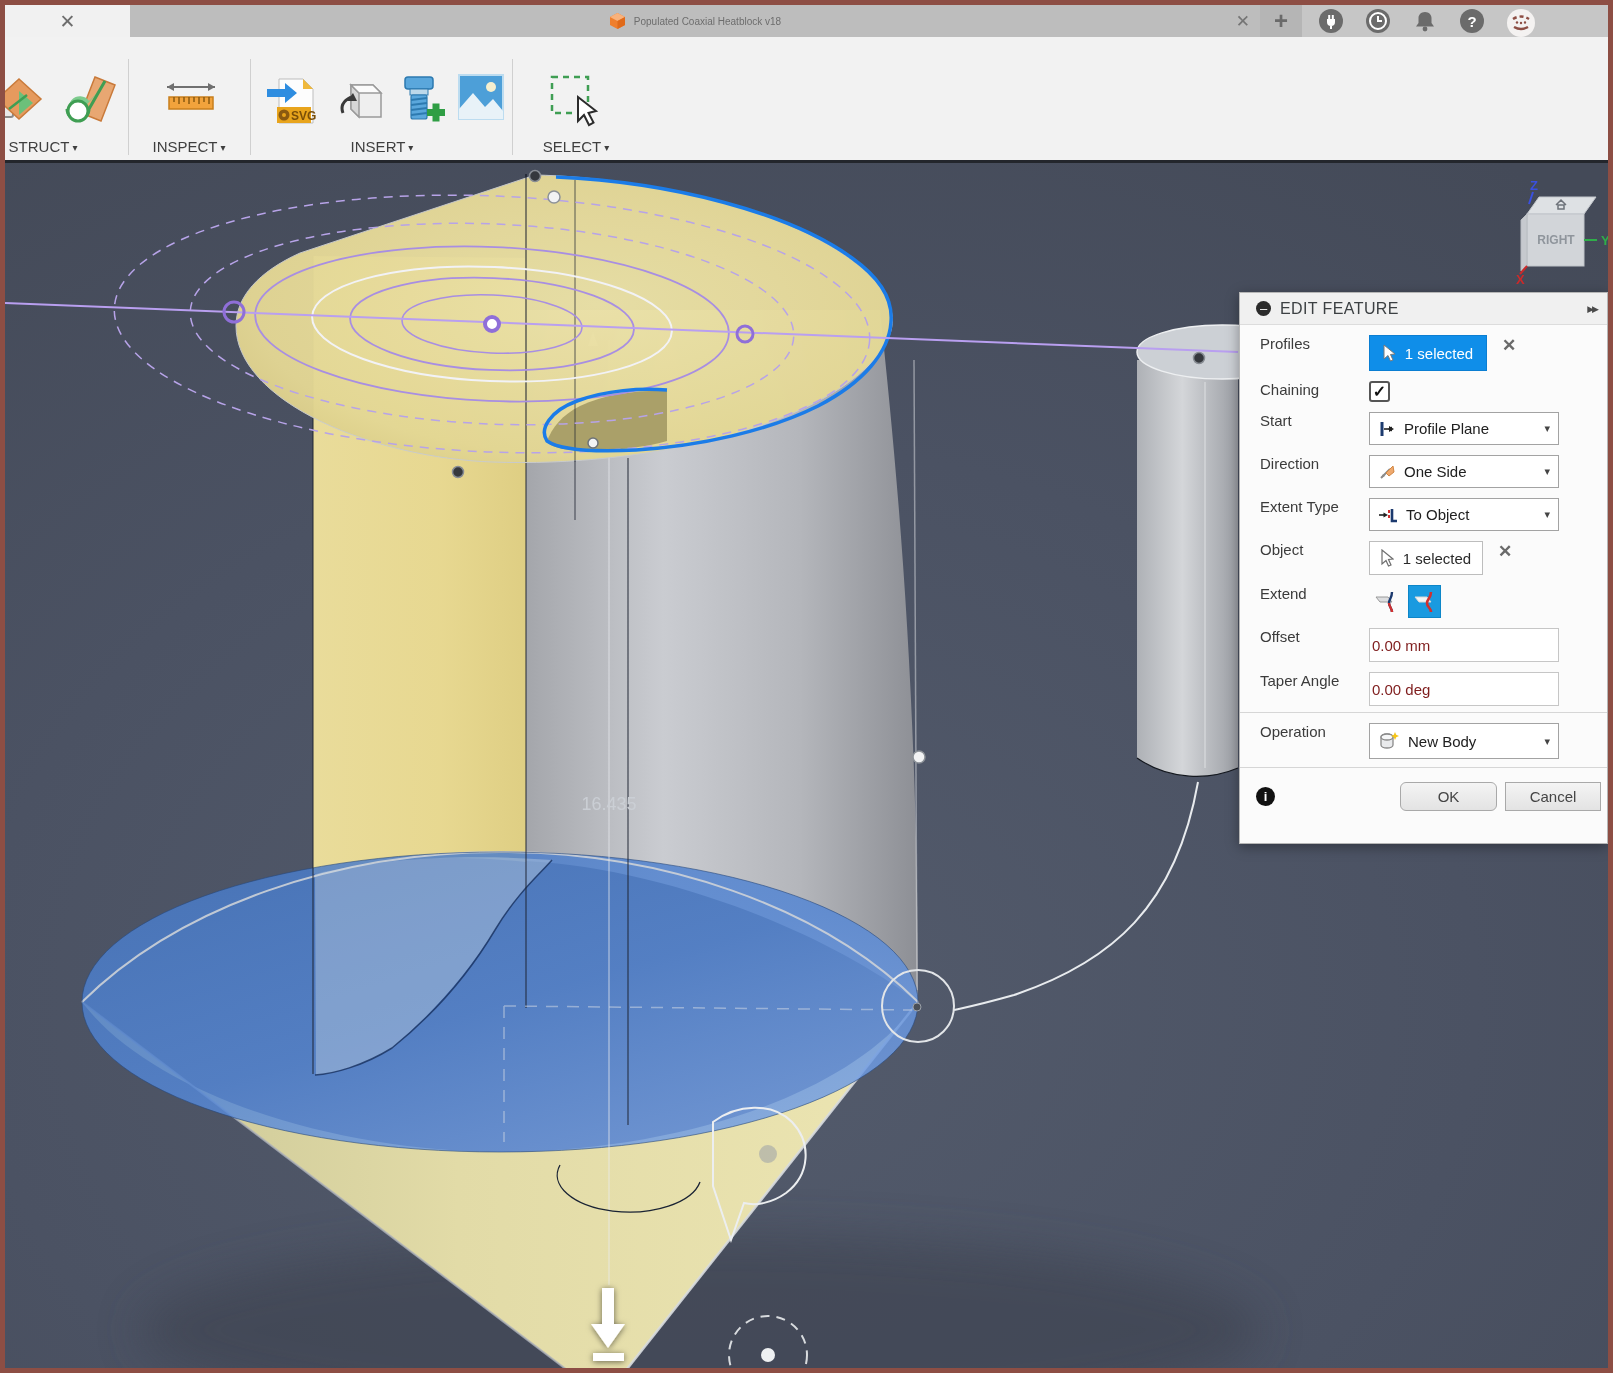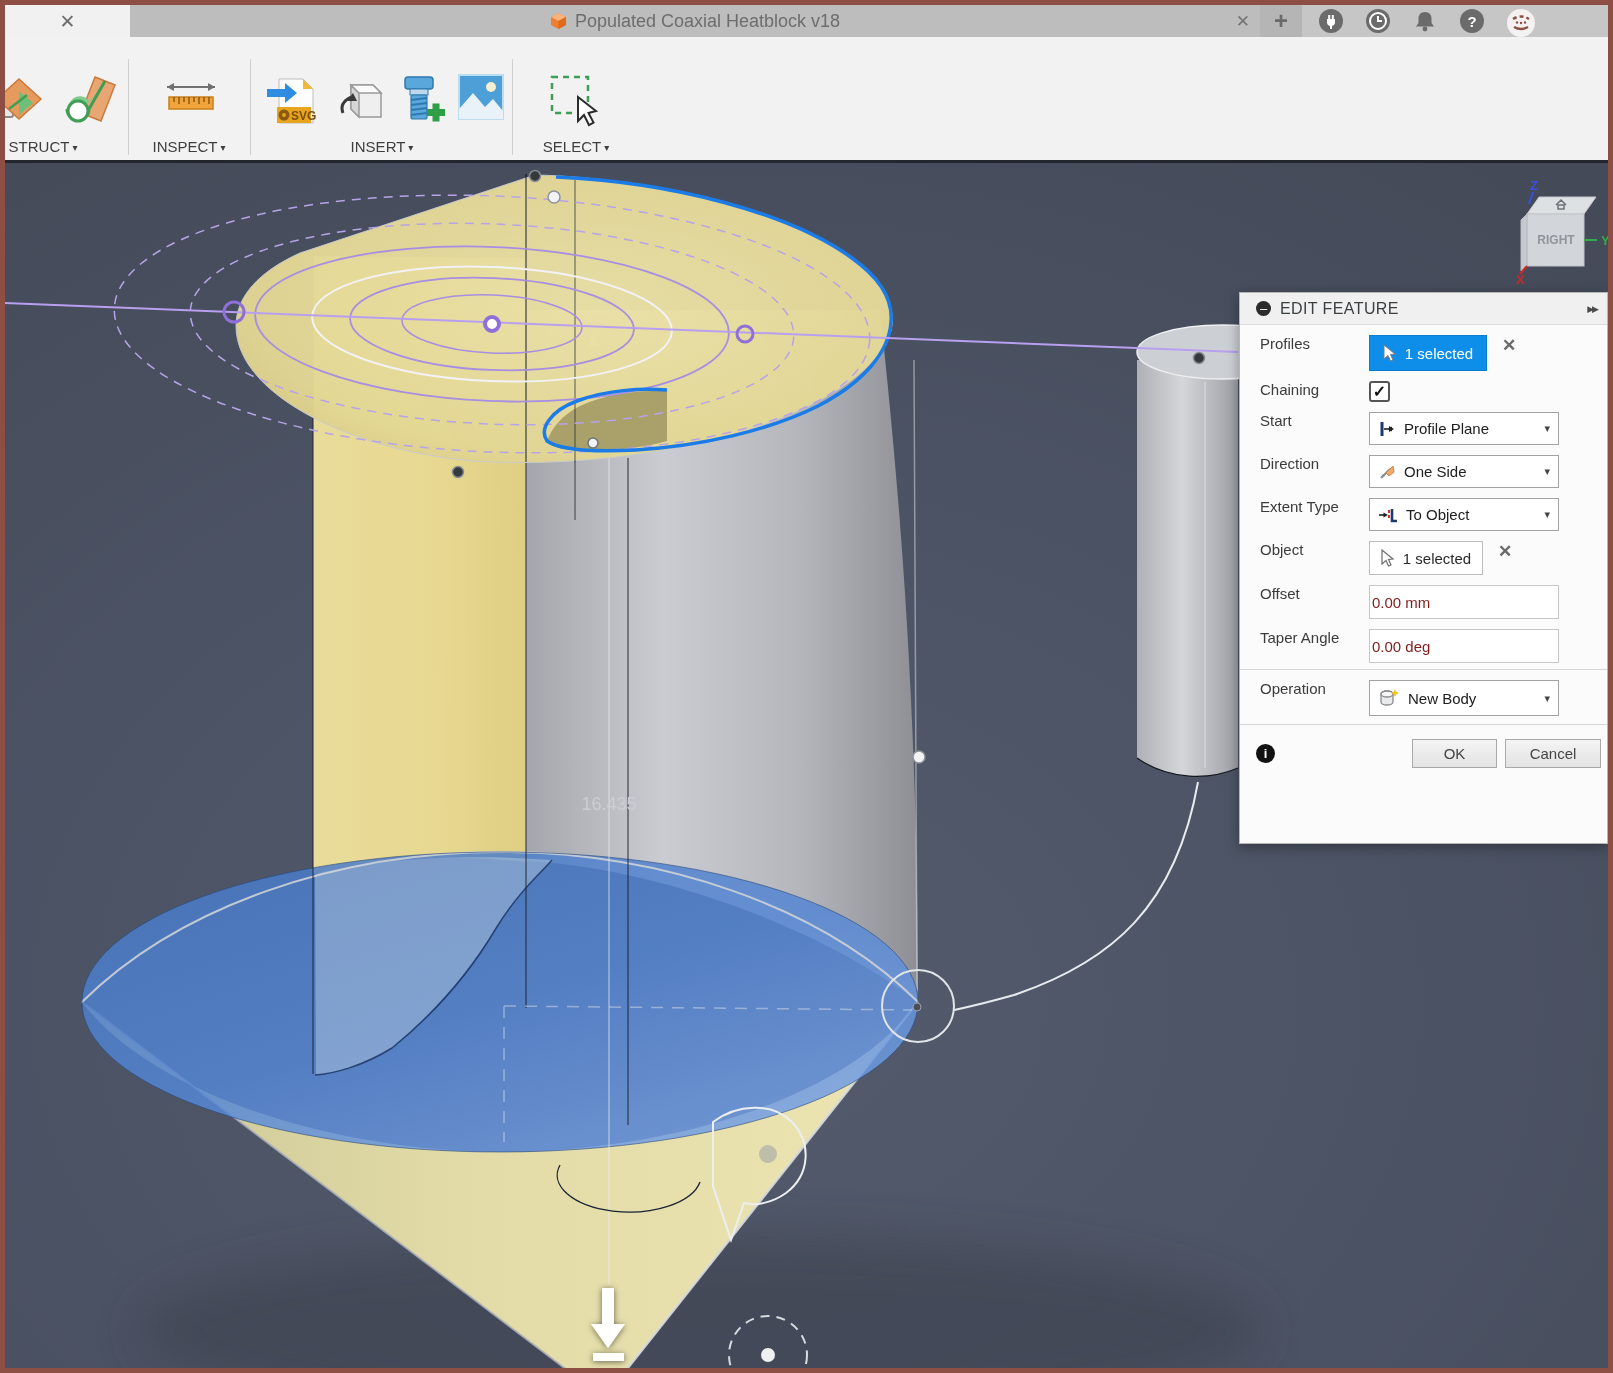--- a/index.html
+++ b/index.html
@@ -6,21 +6,21 @@
   *{box-sizing:border-box;font-family:"Liberation Sans",sans-serif;}
   .frame{position:relative;width:1613px;height:1373px;background:#f2f2f2;
          border:5px solid #8d4e44;overflow:hidden;}
   
   .titlebar{position:absolute;left:0;top:0;width:1603px;height:32px;background:#f1f1f1;}
   .tabstub{position:absolute;left:0;top:0;width:125px;height:32px;background:#f1f1f1;
            display:flex;align-items:center;justify-content:center;}
   .stub-x{color:#6e6e6e;font-size:19px;cursor:default;}
   .doc-tab{position:absolute;left:125px;top:0;width:1130px;height:32px;background:#bdbdbd;
            display:flex;align-items:center;justify-content:center;gap:8px;}
-  .doc-title{color:#6d6d6d;font-size:18px;}
+  .doc-title{color:#6d6d6d;font-size:10px;}
   .cube-icon{width:17px;height:17px;display:inline-block;}
   .tab-x{position:absolute;right:10px;top:6px;color:#757575;font-size:17px;}
   .plusbox{position:absolute;left:1255px;top:0;width:42px;height:32px;background:#b5b5b5;
            display:flex;align-items:center;justify-content:center;color:#6a6a6a;font-size:24px;font-weight:bold;}
   .iconzone{position:absolute;left:1297px;top:0;width:306px;height:32px;background:#c6c6c6;
             display:flex;align-items:center;gap:21px;padding-left:16px;}
   .tb-circ{width:26px;height:26px;}
   
   .toolbar{position:absolute;left:0;top:32px;width:1603px;height:126px;background:#f2f2f2;}
   .tsep{position:absolute;top:22px;width:1px;height:96px;background:#d0d0d0;}
@@ -56,21 +56,21 @@
   .chk{width:21px;height:21px;background:#fff;border:2px solid #555;border-radius:3px;display:flex;
        align-items:center;justify-content:center;font-size:16px;font-weight:bold;color:#111;}
   .ext-btn{width:33px;height:33px;border:1px solid transparent;display:flex;align-items:center;justify-content:center;}
   .ext-btn.sel{background:#1a9ae0;border-color:#0d86c8;}
   .dsep{height:1px;background:#d6d6d6;margin:2px 0 10px 0;}
   .dfoot{display:flex;align-items:center;padding:4px 6px 0 16px;}
   .info-circ{width:19px;height:19px;border-radius:50%;background:#111;color:#fff;display:flex;
              align-items:center;justify-content:center;font-size:13px;font-weight:bold;font-family:"Liberation Serif",serif;}
   .btn{height:29px;border:1px solid #a9a9a9;background:linear-gradient(#f4f4f4,#e3e3e3);
        color:#454545;font-size:15px;display:flex;align-items:center;justify-content:center;}
-  .btn-ok{width:85px;margin-left:auto;}
+  .btn-ok{width:97px;margin-left:auto;border-radius:6px;}
   .btn-cancel{width:96px;margin-left:8px;}
 </style>
 </head>
 <body>
 
 <div class="frame">
 
   <div class="titlebar">
     <div class="tabstub">
       <span class="stub-x">✕</span>
@@ -458,20 +458,36 @@
         <span class="dlabel">Object</span>
         <span class="selbtn-white">
           <svg width="13" height="18" viewBox="0 0 13 18">
               <path d="M1,1 L1,15 L5,11.5 L7.5,17 L10,16 L7.5,10.5 L12,10 Z" fill="#fff" stroke="#6e6e6e" stroke-width="1.2"></path>
             </svg>
           <span>1 selected</span>
         </span>
         <span class="clear-x">✕</span>
       </div>
       <div class="drow">
+        <span class="dlabel">Extend</span>
+        <span class="ext-btn">
+          <svg width="26" height="26" viewBox="0 0 26 26">
+              <polygon points="3,8 15,8 19,13 7,13" fill="#dddee0" stroke="#9a9a9a"></polygon>
+              <path d="M19,3 C19,9 16,10 16,14 C16,18 19,19 19,23" fill="none" stroke="#1c3a6e" stroke-width="2.4"></path>
+              <path d="M16,14 C16,18 19,19 19,23" fill="none" stroke="#d03030" stroke-width="2.4"></path>
+            </svg>
+        </span>
+        <span class="ext-btn sel" style="margin-left:6px">
+          <svg width="26" height="26" viewBox="0 0 26 26">
+              <polygon points="3,8 15,8 19,13 7,13" fill="#f4f5f6" stroke="#d8d8d8"></polygon>
+              <path d="M19,3 C19,9 15,10 15,14 C15,18 19,19 19,23" fill="none" stroke="#d03030" stroke-width="2.6"></path>
+            </svg>
+        </span>
+      </div>
+      <div class="drow">
         <span class="dlabel">Offset</span>
         <span class="inputbox">
             <span>0.00 mm</span>
           </span>
       </div>
       <div class="drow" style="margin-bottom:6px">
         <span class="dlabel">Taper Angle</span>
         <span class="inputbox">
             <span>0.00 deg</span>
           </span>

